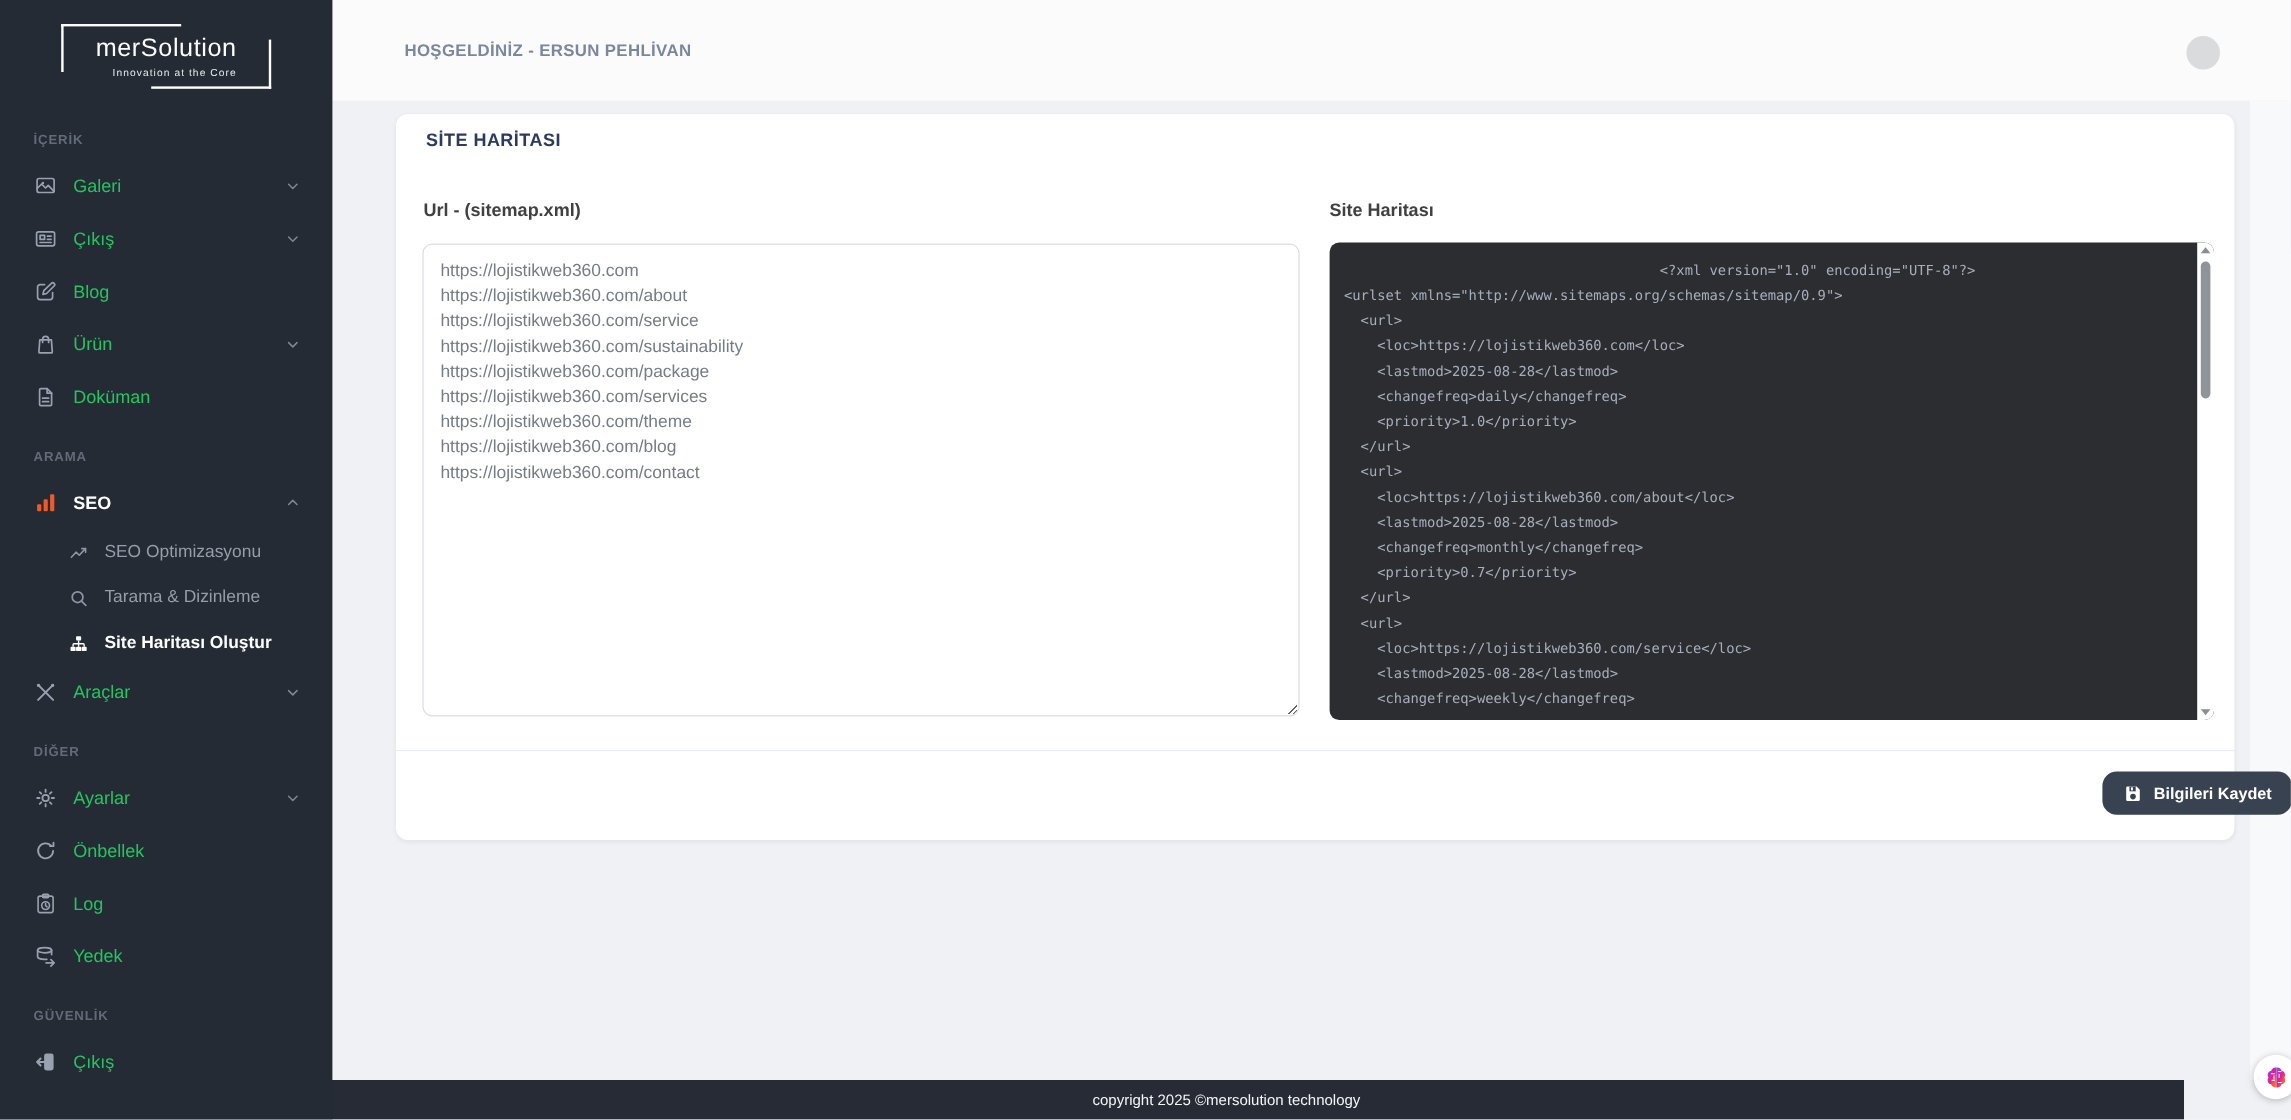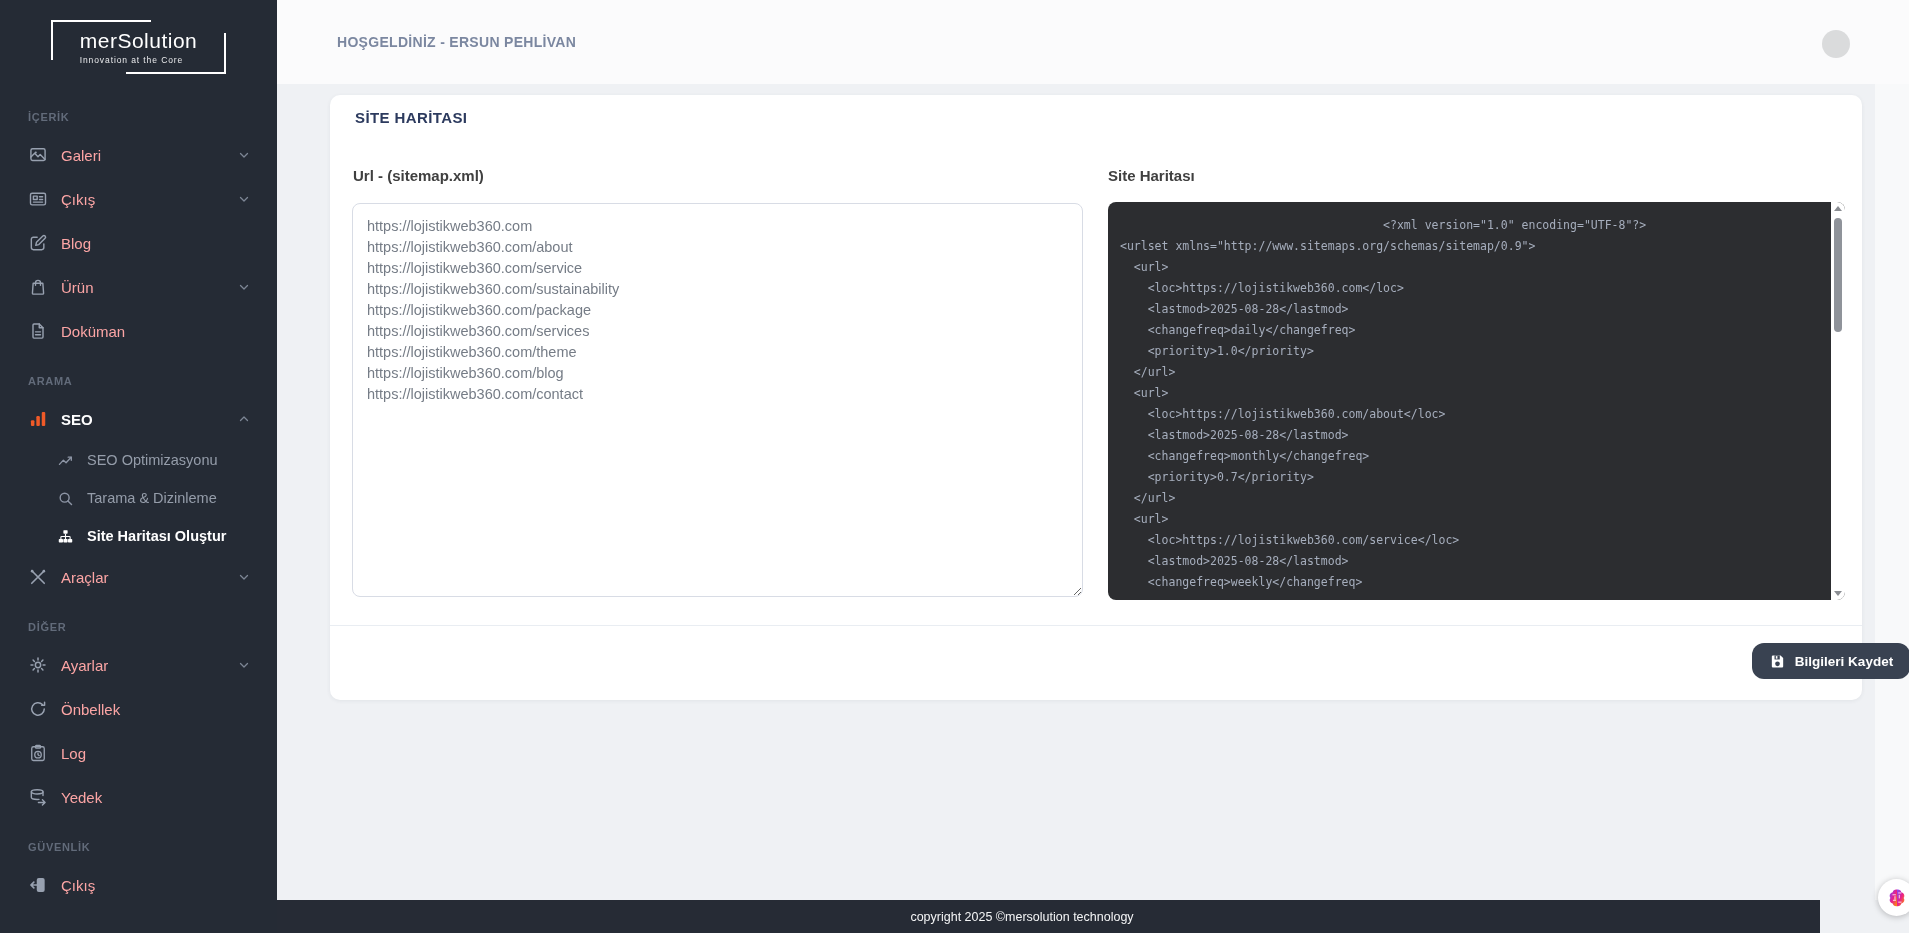--- a/index.html
+++ b/index.html
@@ -2,29 +2,29 @@
 <html><head>
 <meta charset="utf-8">
 <style>
   * { margin:0; padding:0; box-sizing:border-box; }
   html,body { width:1909px; height:933px; overflow:hidden; font-family:"Liberation Sans",sans-serif; background:#eff1f4; }
   .page { position:relative; width:1909px; height:933px; }
 
   
   .sidebar { position:absolute; left:0; top:0; width:277px; height:933px; background:#252b35; z-index:5; overflow:hidden; }
   .logo-wrap { height:95px; display:flex; align-items:center; justify-content:center; }
-  .logo-frame { position:relative; padding:9px 29px 11px; text-align:left; }
+  .logo-frame { position:relative; padding:9px 29px 11px; text-align:right; }
   .logo-frame::before { content:""; position:absolute; left:0; top:0; width:56%; height:68%; border-top:2px solid #fff; border-left:2px solid #fff; }
   .logo-frame::after { content:""; position:absolute; right:0; bottom:2px; width:56%; height:68%; border-bottom:2px solid #fff; border-right:2px solid #fff; }
   .logo-name { color:#fff; font-size:21px; letter-spacing:.5px; font-weight:400; }
   .logo-tagline { color:#e9eaec; font-size:8.5px; letter-spacing:.9px; margin-top:2px; }
 
   .section-label { margin:22px 28px 10px; font-size:11px; font-weight:700; letter-spacing:.7px; color:#626b7a; text-transform:uppercase; }
   .section-label.first { margin-top:16px; }
-  .nav-item { height:44px; display:flex; align-items:center; gap:13px; padding:0 26px 0 28px; color:#fca5a5; font-size:15px; cursor:pointer; }
+  .nav-item { height:44px; display:flex; align-items:center; gap:13px; padding:0 26px 0 28px; color:#22c55e; font-size:15px; cursor:pointer; }
   .nav-item .nicon { width:20px; height:20px; display:inline-flex; color:#98a1b0; flex:0 0 auto; }
   .nav-item .chev { margin-left:auto; width:14px; height:14px; display:inline-flex; color:#7d8695; }
   .nav-sub { height:38px; display:flex; align-items:center; gap:13px; padding-left:57px; color:#959daa; font-size:14.5px; cursor:pointer; }
   .nav-sub .nicon { width:17px; height:17px; display:inline-flex; color:#8d95a5; flex:0 0 auto; }
   .nav-item.open { color:#fff; font-weight:700; }
   .nav-sub.active { color:#fff; font-weight:700; }
   .nav-sub.active .nicon { color:#fff; }
   .accent { color:#f05a28 !important; }
   svg { width:100%; height:100%; }
 

